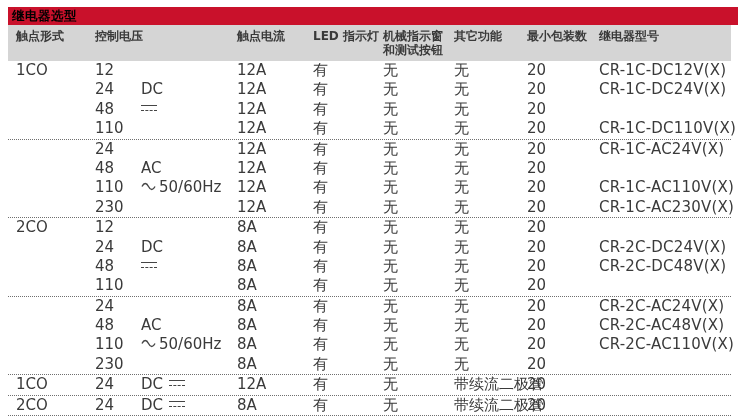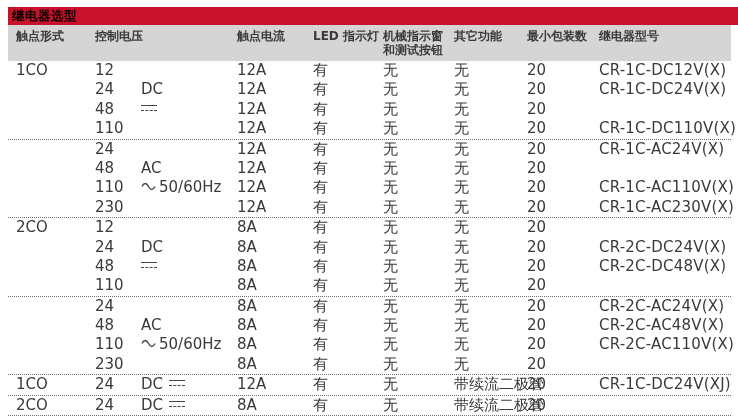--- a/index.html
+++ b/index.html
@@ -257,21 +257,20 @@
       </div>
       <div class="grid row sep">
         <div class="cell cell-form">1CO</div>
         <div class="cell cell-voltage">24</div>
         <div class="cell cell-symbol"><span>DC</span><span class="sym-gap"></span><span class="dc-line"></span></div>
         <div class="cell cell-current">12A</div>
         <div class="cell cell-led">有</div>
         <div class="cell cell-mech">无</div>
         <div class="cell cell-other">带续流二极管</div>
         <div class="cell cell-pack">20</div>
-        <div class="cell cell-model">CR-1C-DC24V(XJ)</div>
       </div>
       <div class="grid row sep">
         <div class="cell cell-form">2CO</div>
         <div class="cell cell-voltage">24</div>
         <div class="cell cell-symbol"><span>DC</span><span class="sym-gap"></span><span class="dc-line"></span></div>
         <div class="cell cell-current">8A</div>
         <div class="cell cell-led">有</div>
         <div class="cell cell-mech">无</div>
         <div class="cell cell-other">带续流二极管</div>
         <div class="cell cell-pack">20</div>

